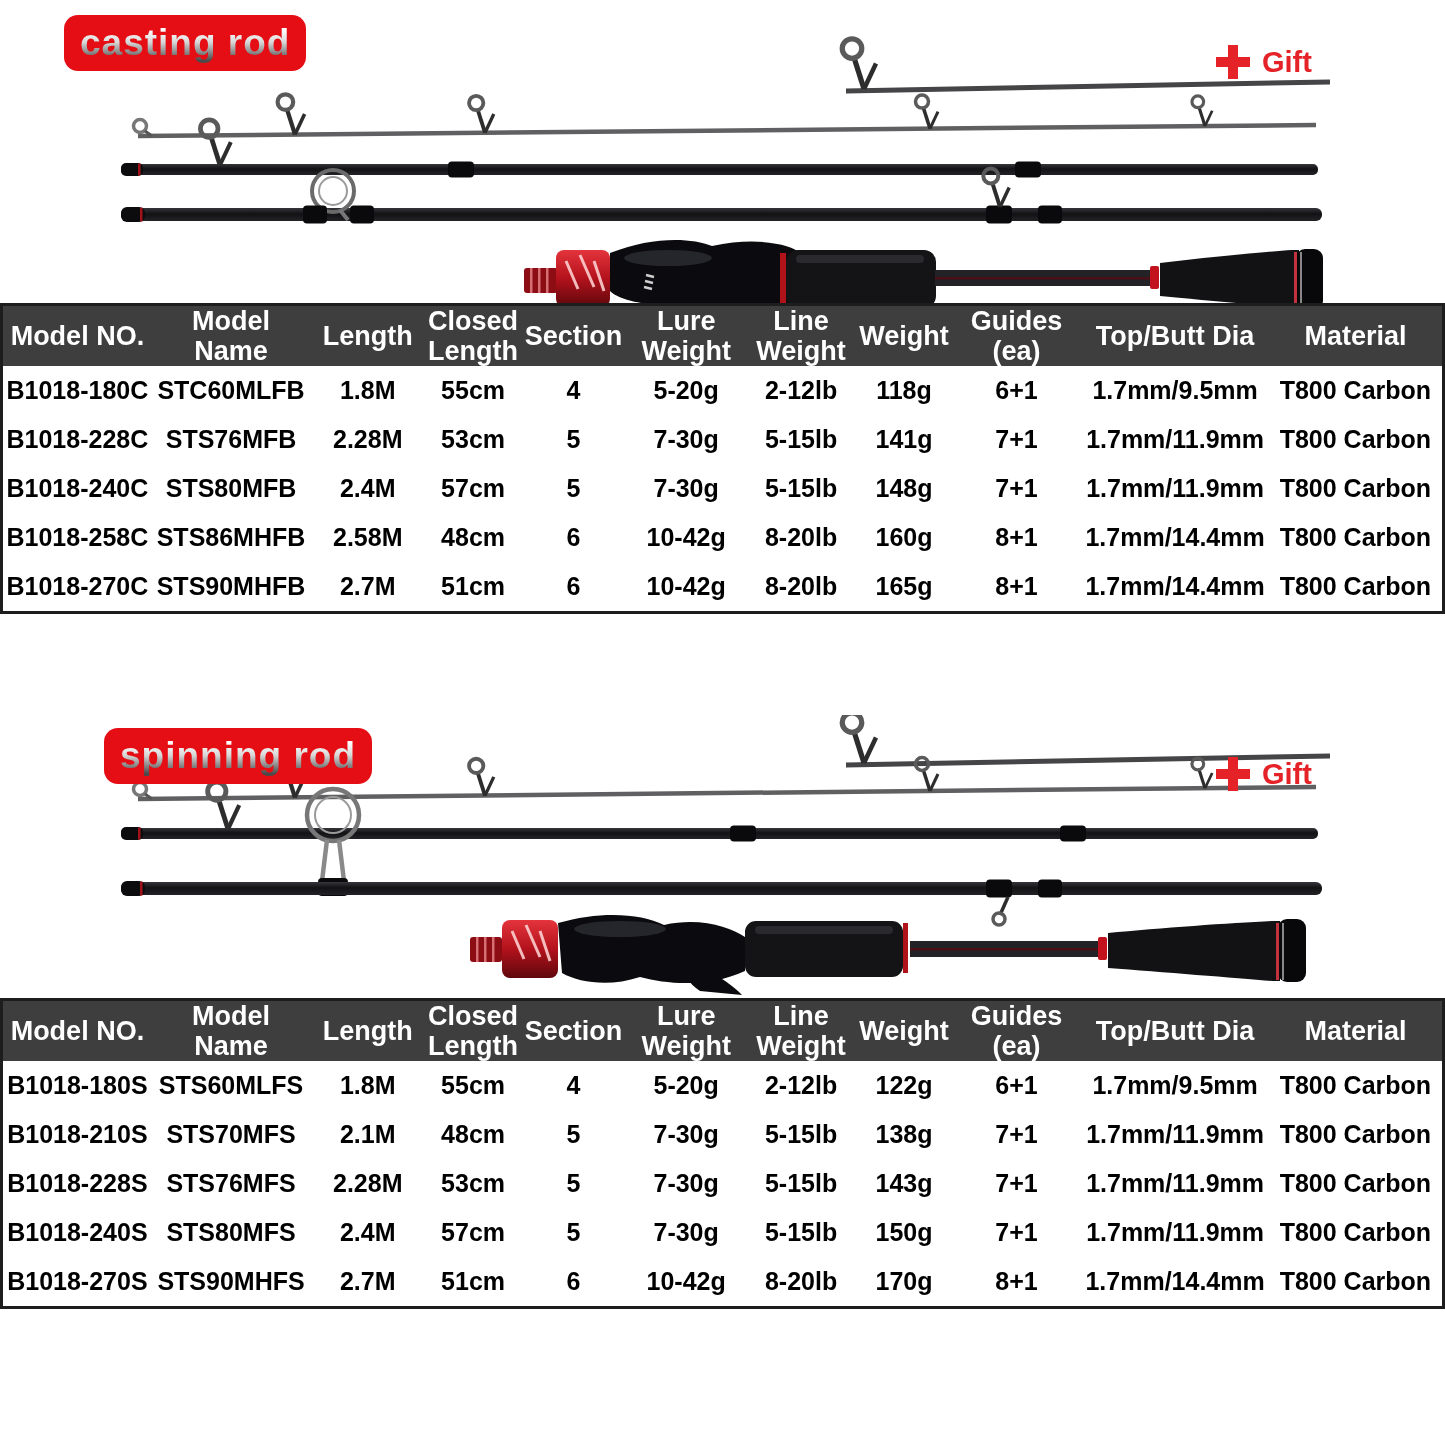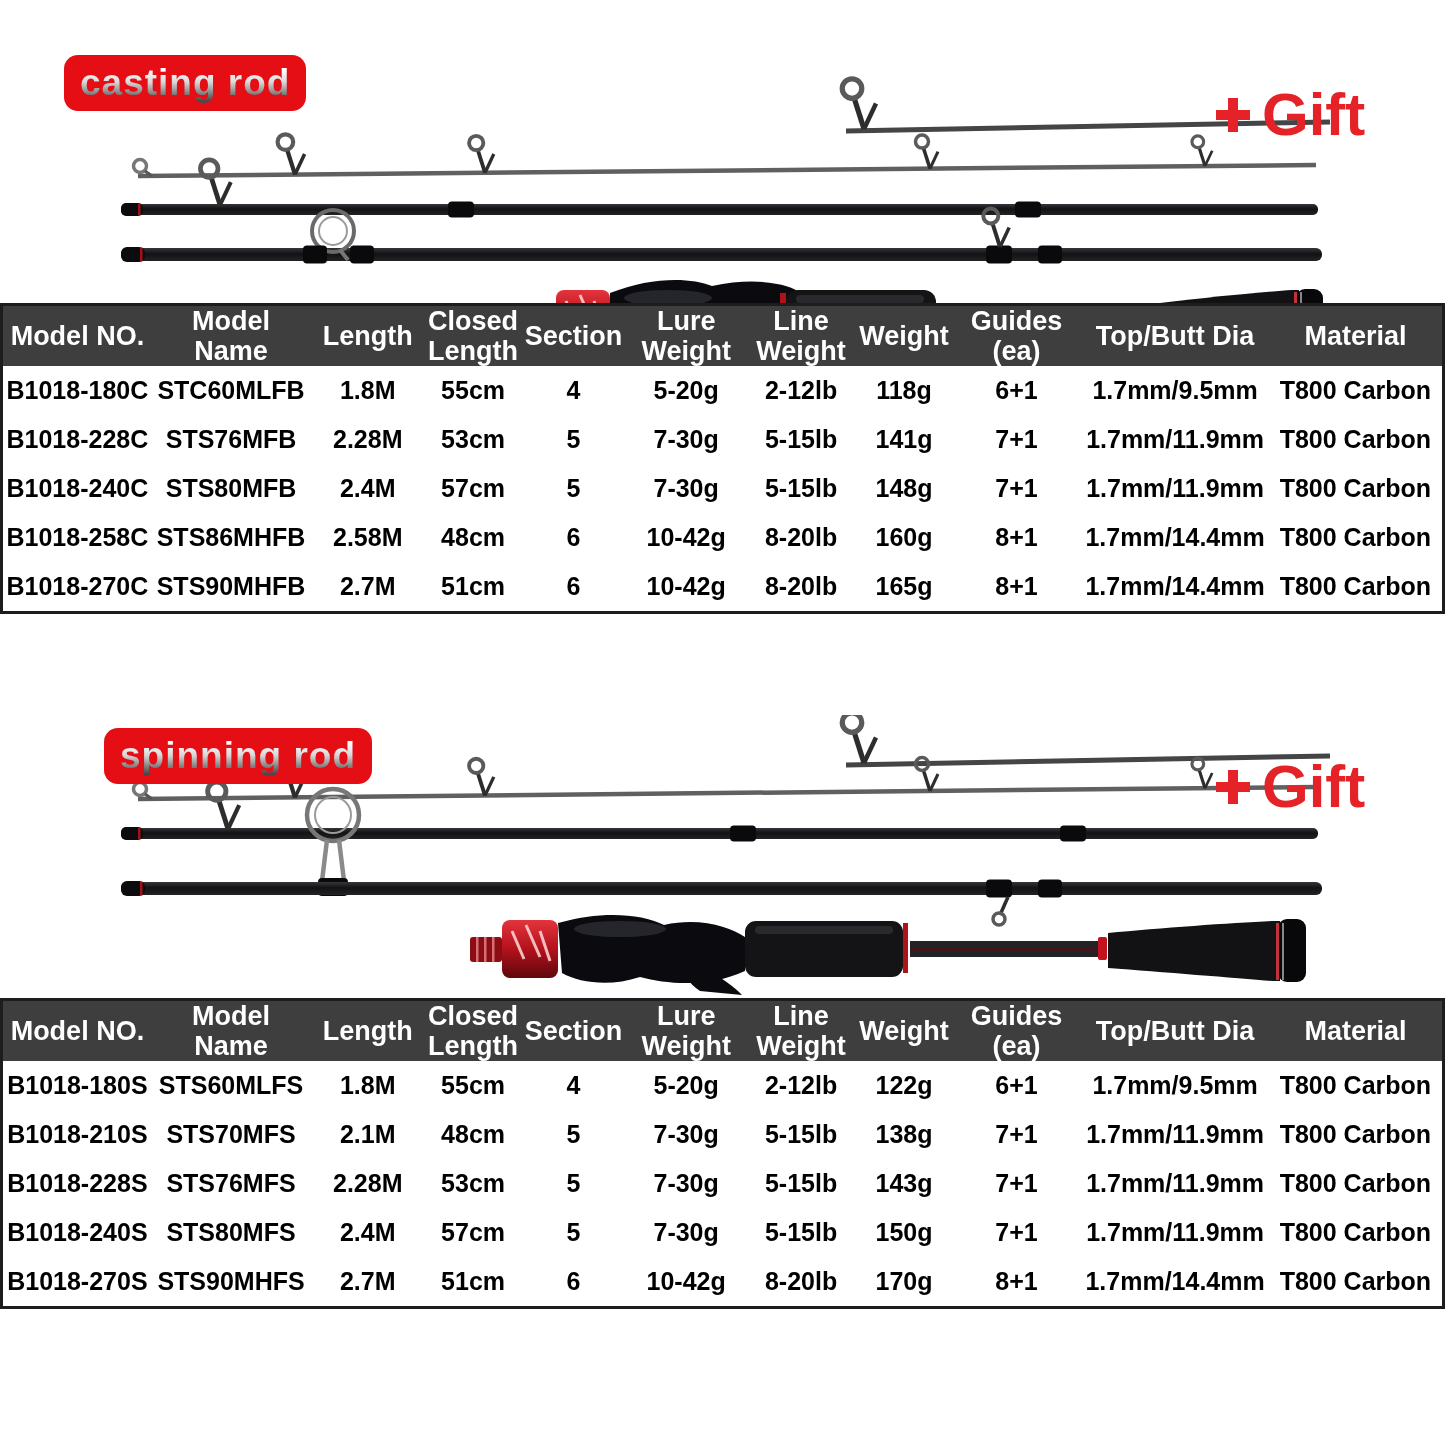--- a/index.html
+++ b/index.html
@@ -1,21 +1,21 @@
 <!DOCTYPE html>
 <html><head>
 <meta charset="utf-8">
 <style>
   html,body{margin:0;padding:0;background:#fff;}
   #app{position:relative;width:1445px;height:1445px;background:#ffffff;overflow:hidden;
        font-family:"Liberation Sans", sans-serif;}
 
   
   .photo{position:absolute;left:0;width:1445px;}
-  #photo-casting{top:0;height:380px;margin-top:40px;}
+  #photo-casting{top:0;height:380px;}
   #photo-spinning{top:715px;height:283px;}
   .rod-art{position:absolute;left:0;top:0;width:100%;height:100%;}
 
   
   .badge{position:absolute;background:#e60e15;border-radius:14px;height:56px;min-width:188px;
          display:flex;align-items:center;justify-content:center;padding:0 16px;box-sizing:border-box;}
   #photo-casting .badge{left:64px;top:15px;}
   #photo-spinning .badge{left:68px;top:13px;margin-left:36px;}
   .badge-text{font-size:37px;font-weight:bold;letter-spacing:1px;color:#ededed;
               text-shadow:0 2px 2px rgba(60,60,60,.6);}
@@ -25,21 +25,21 @@
   }
 
   
   .gift{position:absolute;display:flex;align-items:center;gap:12px;}
   #photo-casting .gift{left:1216px;top:45px;}
   #photo-spinning .gift{left:1216px;top:42px;}
   .plus-icon{position:relative;width:34px;height:34px;display:inline-block;}
   .plus-icon i{position:absolute;background:#e42227;display:block;}
   .plus-icon .pv{left:12px;top:0;width:10px;height:34px;}
   .plus-icon .ph{left:0;top:12px;width:34px;height:10px;}
-  .gift-text{color:#e42227;font-size:60px;font-weight:bold;line-height:1;}
+  .gift-text{color:#e42227;font-size:29px;font-weight:bold;line-height:1;}
 
   
   table.spec{position:absolute;left:0;width:1445px;border-collapse:collapse;table-layout:fixed;
              border:3px solid #1d1d1d;background:#fff;}
   #table-casting{top:303px;}
   #table-spinning{top:998px;}
   table.spec th{background:#3e3e3e;color:#ffffff;font-size:27px;font-weight:bold;height:60px;
                 text-align:center;vertical-align:middle;white-space:pre-line;line-height:1.12;padding:0 2px;}
   table.spec td{height:49px;font-size:25px;font-weight:bold;color:#000;text-align:center;
                 vertical-align:middle;padding:0 2px;white-space:nowrap;overflow:hidden;}

